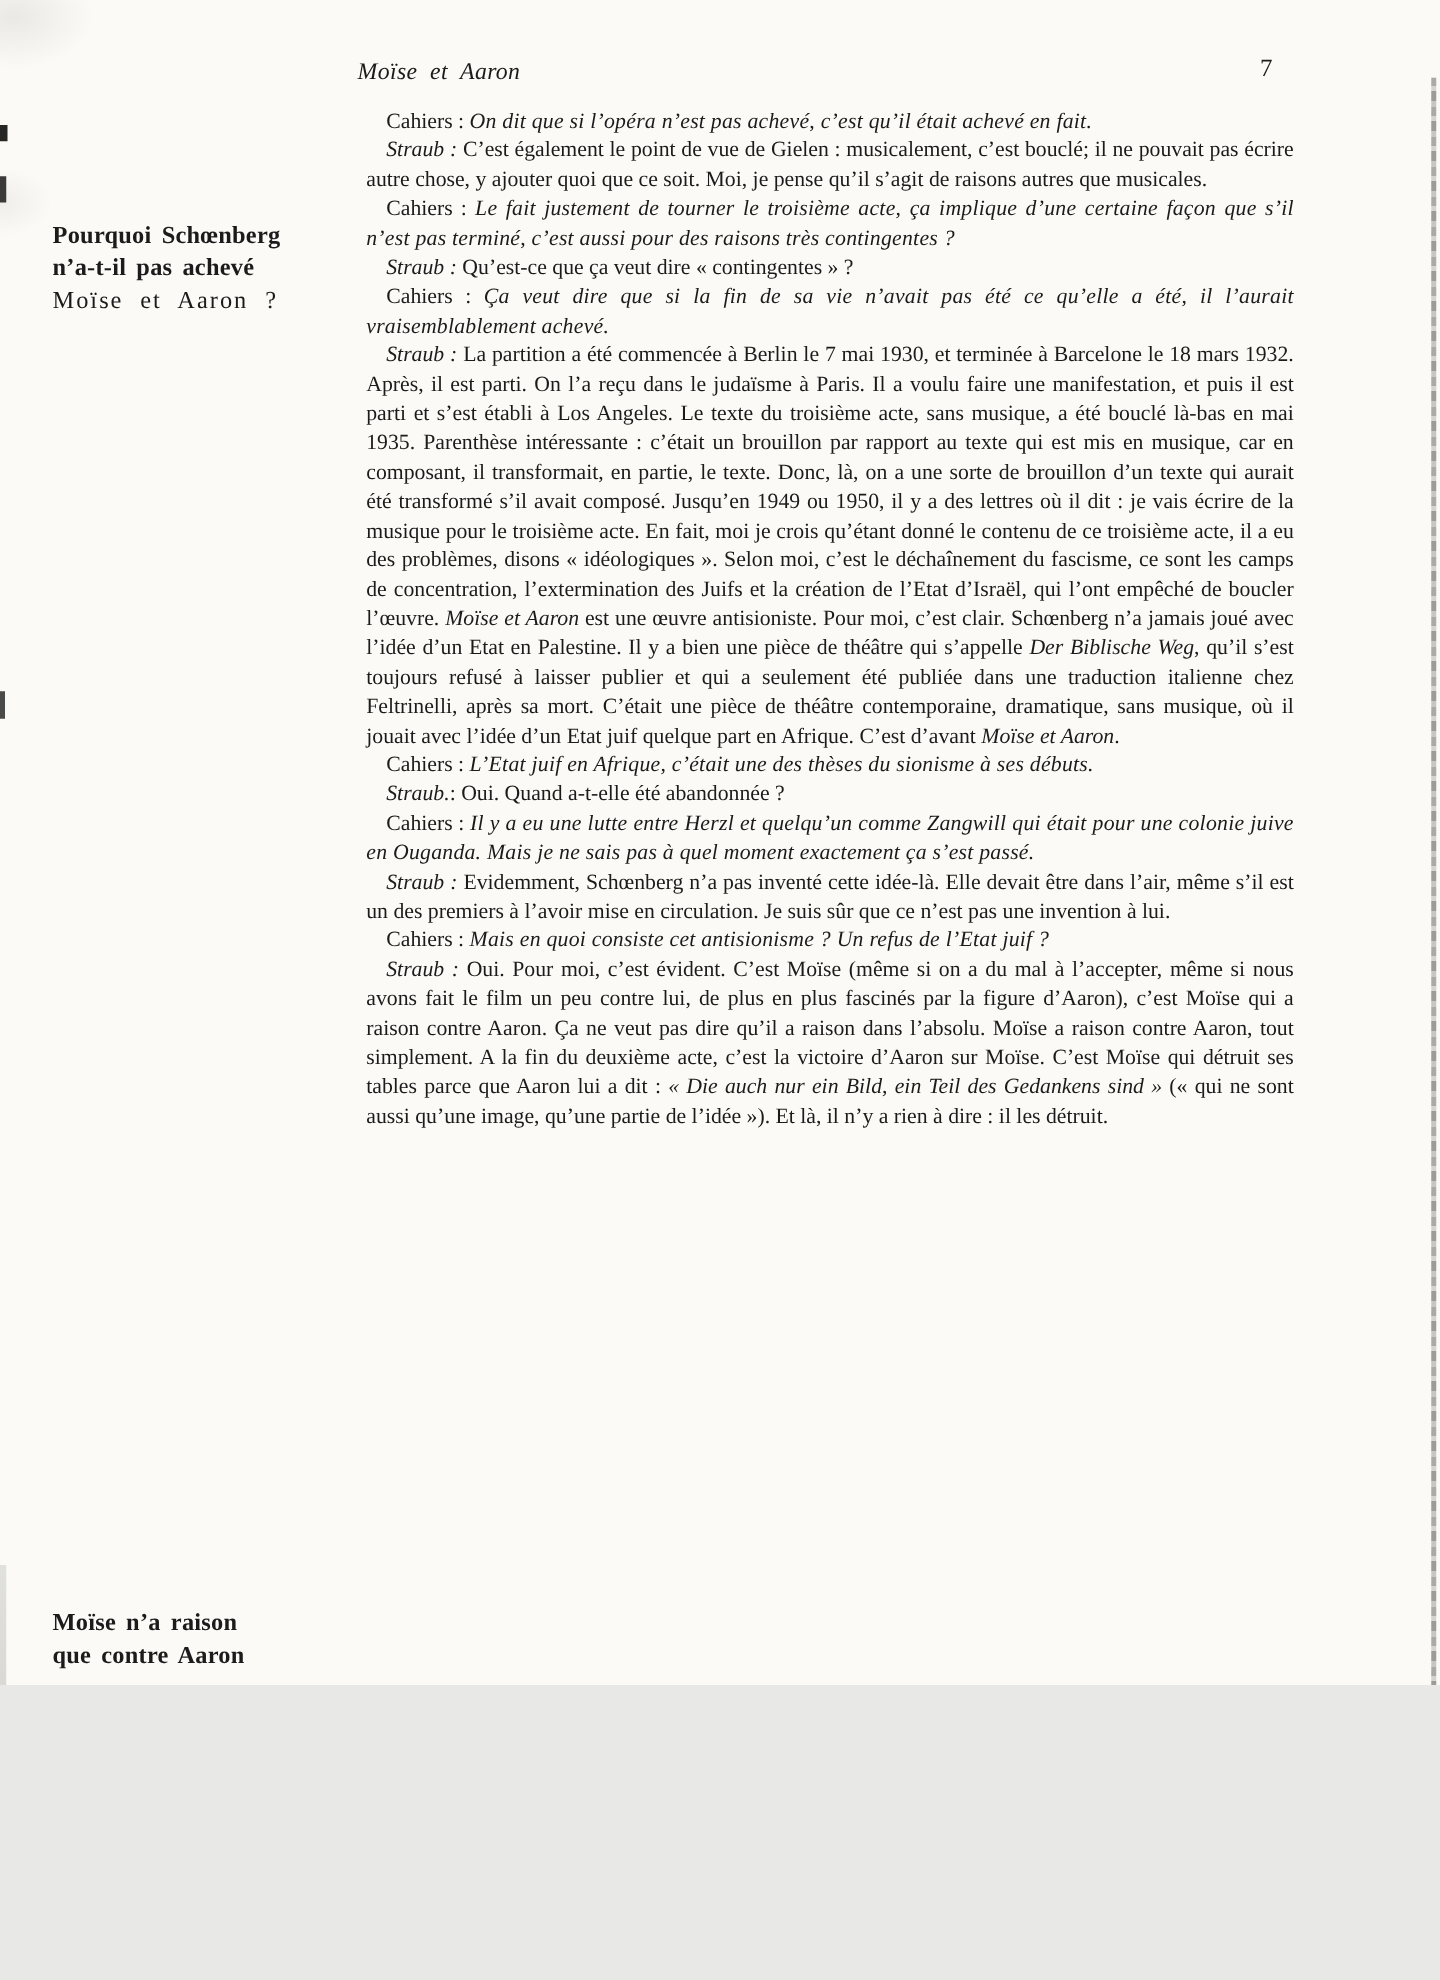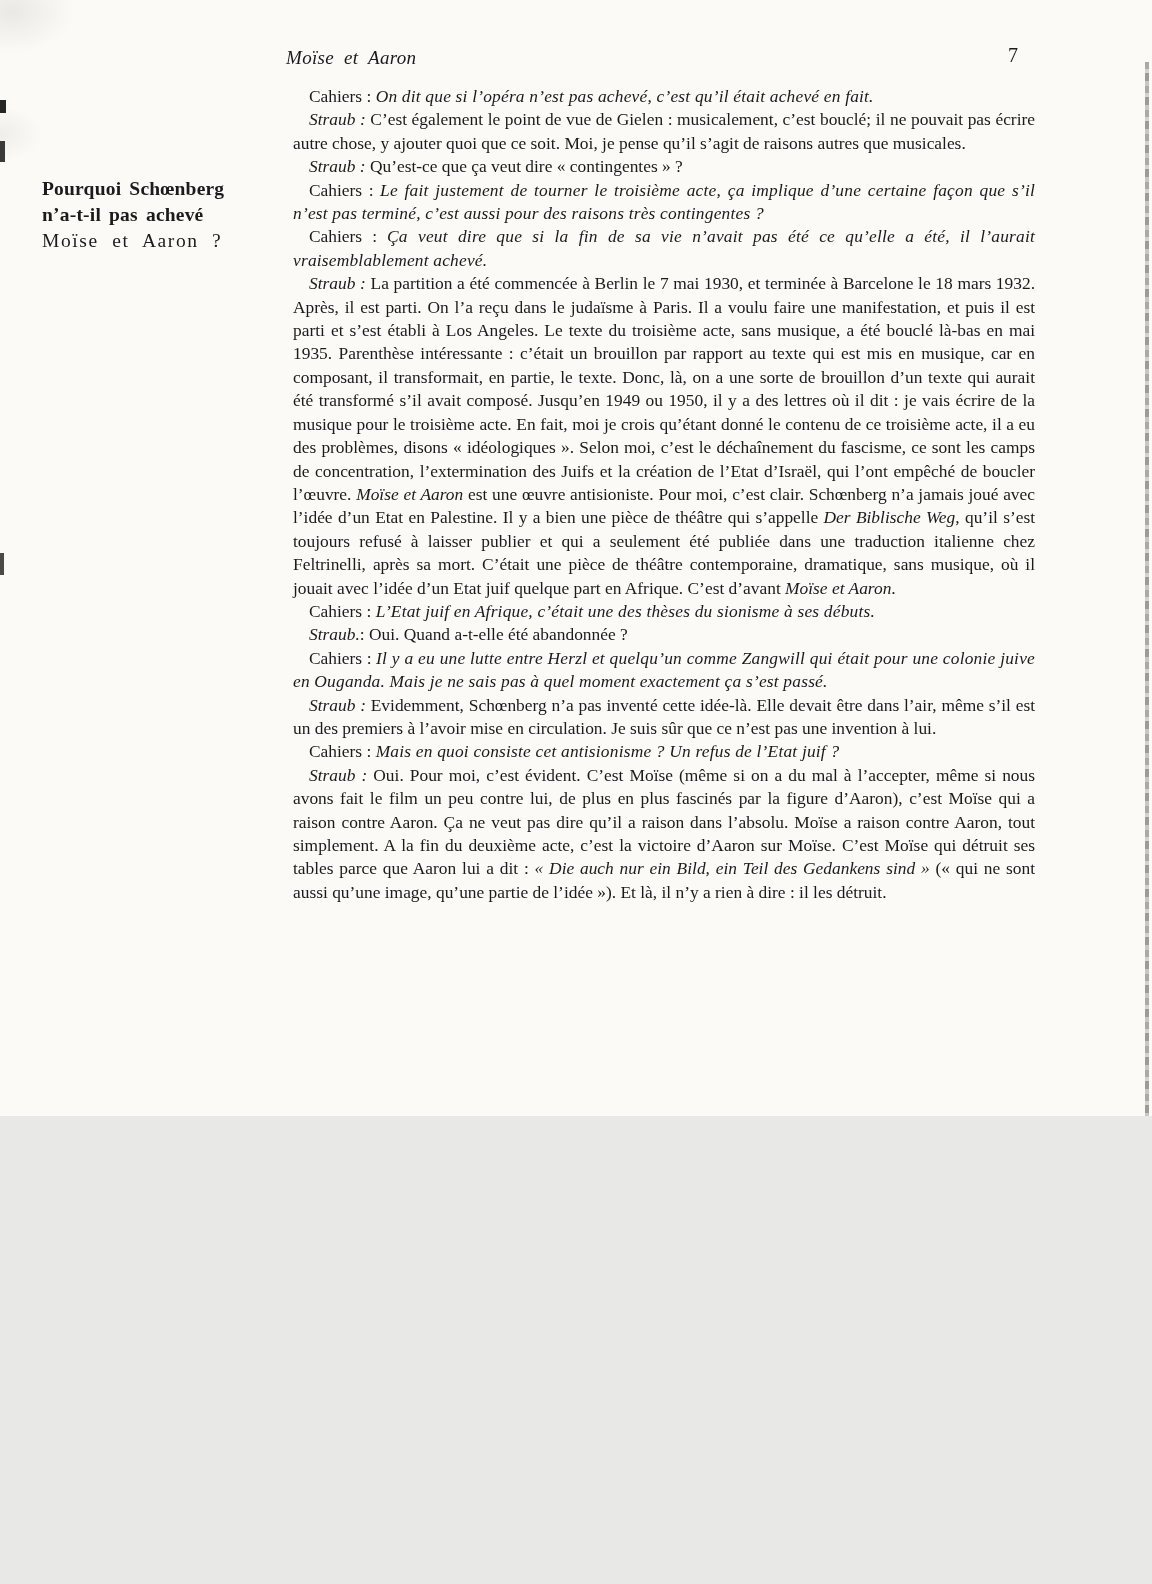--- a/index.html
+++ b/index.html
@@ -1,17 +1,17 @@
 <!DOCTYPE html>
 <html lang="fr"><head>
 <meta charset="utf-8">
 <style>
   html,body{margin:0;padding:0;background:#e8e8e6;}
   .page{
-    position:relative;width:1152px;height:1116px;margin:0 auto;
+    position:relative;width:1152px;height:1348px;margin:0 auto;
     background:
       radial-gradient(90px 60px at 1% 1%, rgba(0,0,0,0.07), rgba(0,0,0,0) 70%),
       radial-gradient(60px 40px at 0% 12%, rgba(0,0,0,0.05), rgba(0,0,0,0) 70%),
       #fbfaf7;
     overflow:hidden;
     font-family:"Liberation Serif", serif;
     color:#1b1b1b;
   }
   
   .header-title{
@@ -78,22 +78,22 @@
 <body>
 
 <div class="page">
 
   <div class="header-title">Moïse et Aaron</div>
   <div class="page-number">7</div>
 
   <div class="column">
     <p class="dlg q"><span>Cahiers : </span><span class="it">On dit que si l’opéra n’est pas achevé, c’est qu’il était achevé en fait.</span></p>
     <p class="dlg a g2"><span class="it">Straub : </span><span>C’est également le point de vue de Gielen : musicalement, c’est bouclé; il ne pouvait pas écrire autre chose, y ajouter quoi que ce soit. Moi, je pense qu’il s’agit de raisons autres que musicales.</span></p>
+    <p class="dlg q g3"><span>Cahiers : </span><span class="it">Le fait justement de tourner le troisième acte, ça implique d’une certaine façon que s’il n’est pas terminé, c’est aussi pour des raisons très contingentes ?</span></p>
     <p class="dlg a g4"><span class="it">Straub : </span><span>Qu’est-ce que ça veut dire « contingentes » ?</span></p>
-    <p class="dlg q g3"><span>Cahiers : </span><span class="it">Le fait justement de tourner le troisième acte, ça implique d’une certaine façon que s’il n’est pas terminé, c’est aussi pour des raisons très contingentes ?</span></p>
     <p class="dlg q g5"><span>Cahiers : </span><span class="it">Ça veut dire que si la fin de sa vie n’avait pas été ce qu’elle a été, il l’aurait vraisemblablement achevé.</span></p>
     <p class="dlg a g6"><span class="it">Straub : </span><span>La partition a été commencée à Berlin le 7 mai 1930, et terminée à Barcelone le 18 mars 1932. Après, il est parti. On l’a reçu dans le judaïsme à Paris. Il a voulu faire une manifestation, et puis il est parti et s’est établi à Los Angeles. Le texte du troisième acte, sans musique, a été bouclé là-bas en mai 1935. Parenthèse intéressante : c’était un brouillon par rapport au texte qui est mis en musique, car en composant, il transformait, en partie, le texte. Donc, là, on a une sorte de brouillon d’un texte qui aurait été transformé s’il avait composé. Jusqu’en 1949 ou 1950, il y a des lettres où il dit : je vais écrire de la musique pour le troisième acte. En fait, moi je crois qu’étant donné le contenu de ce troisième acte, il a eu des problèmes, disons « idéologiques ». Selon moi, c’est le déchaînement du fascisme, ce sont les camps de concentration, l’extermination des Juifs et la création de l’Etat d’Israël, qui l’ont empêché de boucler l’œuvre. </span><span class="it">Moïse et Aaron</span><span> est une œuvre antisioniste. Pour moi, c’est clair. Schœnberg n’a jamais joué avec l’idée d’un Etat en Palestine. Il y a bien une pièce de théâtre qui s’appelle </span><span class="it">Der Biblische Weg</span><span>, qu’il s’est toujours refusé à laisser publier et qui a seulement été publiée dans une traduction italienne chez Feltrinelli, après sa mort. C’était une pièce de théâtre contemporaine, dramatique, sans musique, où il jouait avec l’idée d’un Etat juif quelque part en Afrique. C’est d’avant </span><span class="it">Moïse et Aaron</span><span>.</span></p>
     <p class="dlg q g7"><span>Cahiers : </span><span class="it">L’Etat juif en Afrique, c’était une des thèses du sionisme à ses débuts.</span></p>
     <p class="dlg a g8"><span class="it">Straub.</span><span>: Oui. Quand a-t-elle été abandonnée ?</span></p>
     <p class="dlg q g9"><span>Cahiers : </span><span class="it">Il y a eu une lutte entre Herzl et quelqu’un comme Zangwill qui était pour une colonie juive en Ouganda. Mais je ne sais pas à quel moment exactement ça s’est passé.</span></p>
     <p class="dlg a g10"><span class="it">Straub : </span><span>Evidemment, Schœnberg n’a pas inventé cette idée-là. Elle devait être dans l’air, même s’il est un des premiers à l’avoir mise en circulation. Je suis sûr que ce n’est pas une invention à lui.</span></p>
     <p class="dlg q g11"><span>Cahiers : </span><span class="it">Mais en quoi consiste cet antisionisme ? Un refus de l’Etat juif ?</span></p>
     <p class="dlg a g12"><span class="it">Straub : </span><span>Oui. Pour moi, c’est évident. C’est Moïse (même si on a du mal à l’accepter, même si nous avons fait le film un peu contre lui, de plus en plus fascinés par la figure d’Aaron), c’est Moïse qui a raison contre Aaron. Ça ne veut pas dire qu’il a raison dans l’absolu. Moïse a raison contre Aaron, tout simplement. A la fin du deuxième acte, c’est la victoire d’Aaron sur Moïse. C’est Moïse qui détruit ses tables parce que Aaron lui a dit : </span><span class="it">« Die auch nur ein Bild, ein Teil des Gedankens sind »</span><span> (« qui ne sont aussi qu’une image, qu’une partie de l’idée »). Et là, il n’y a rien à dire : il les détruit.</span></p>
   </div>
 

